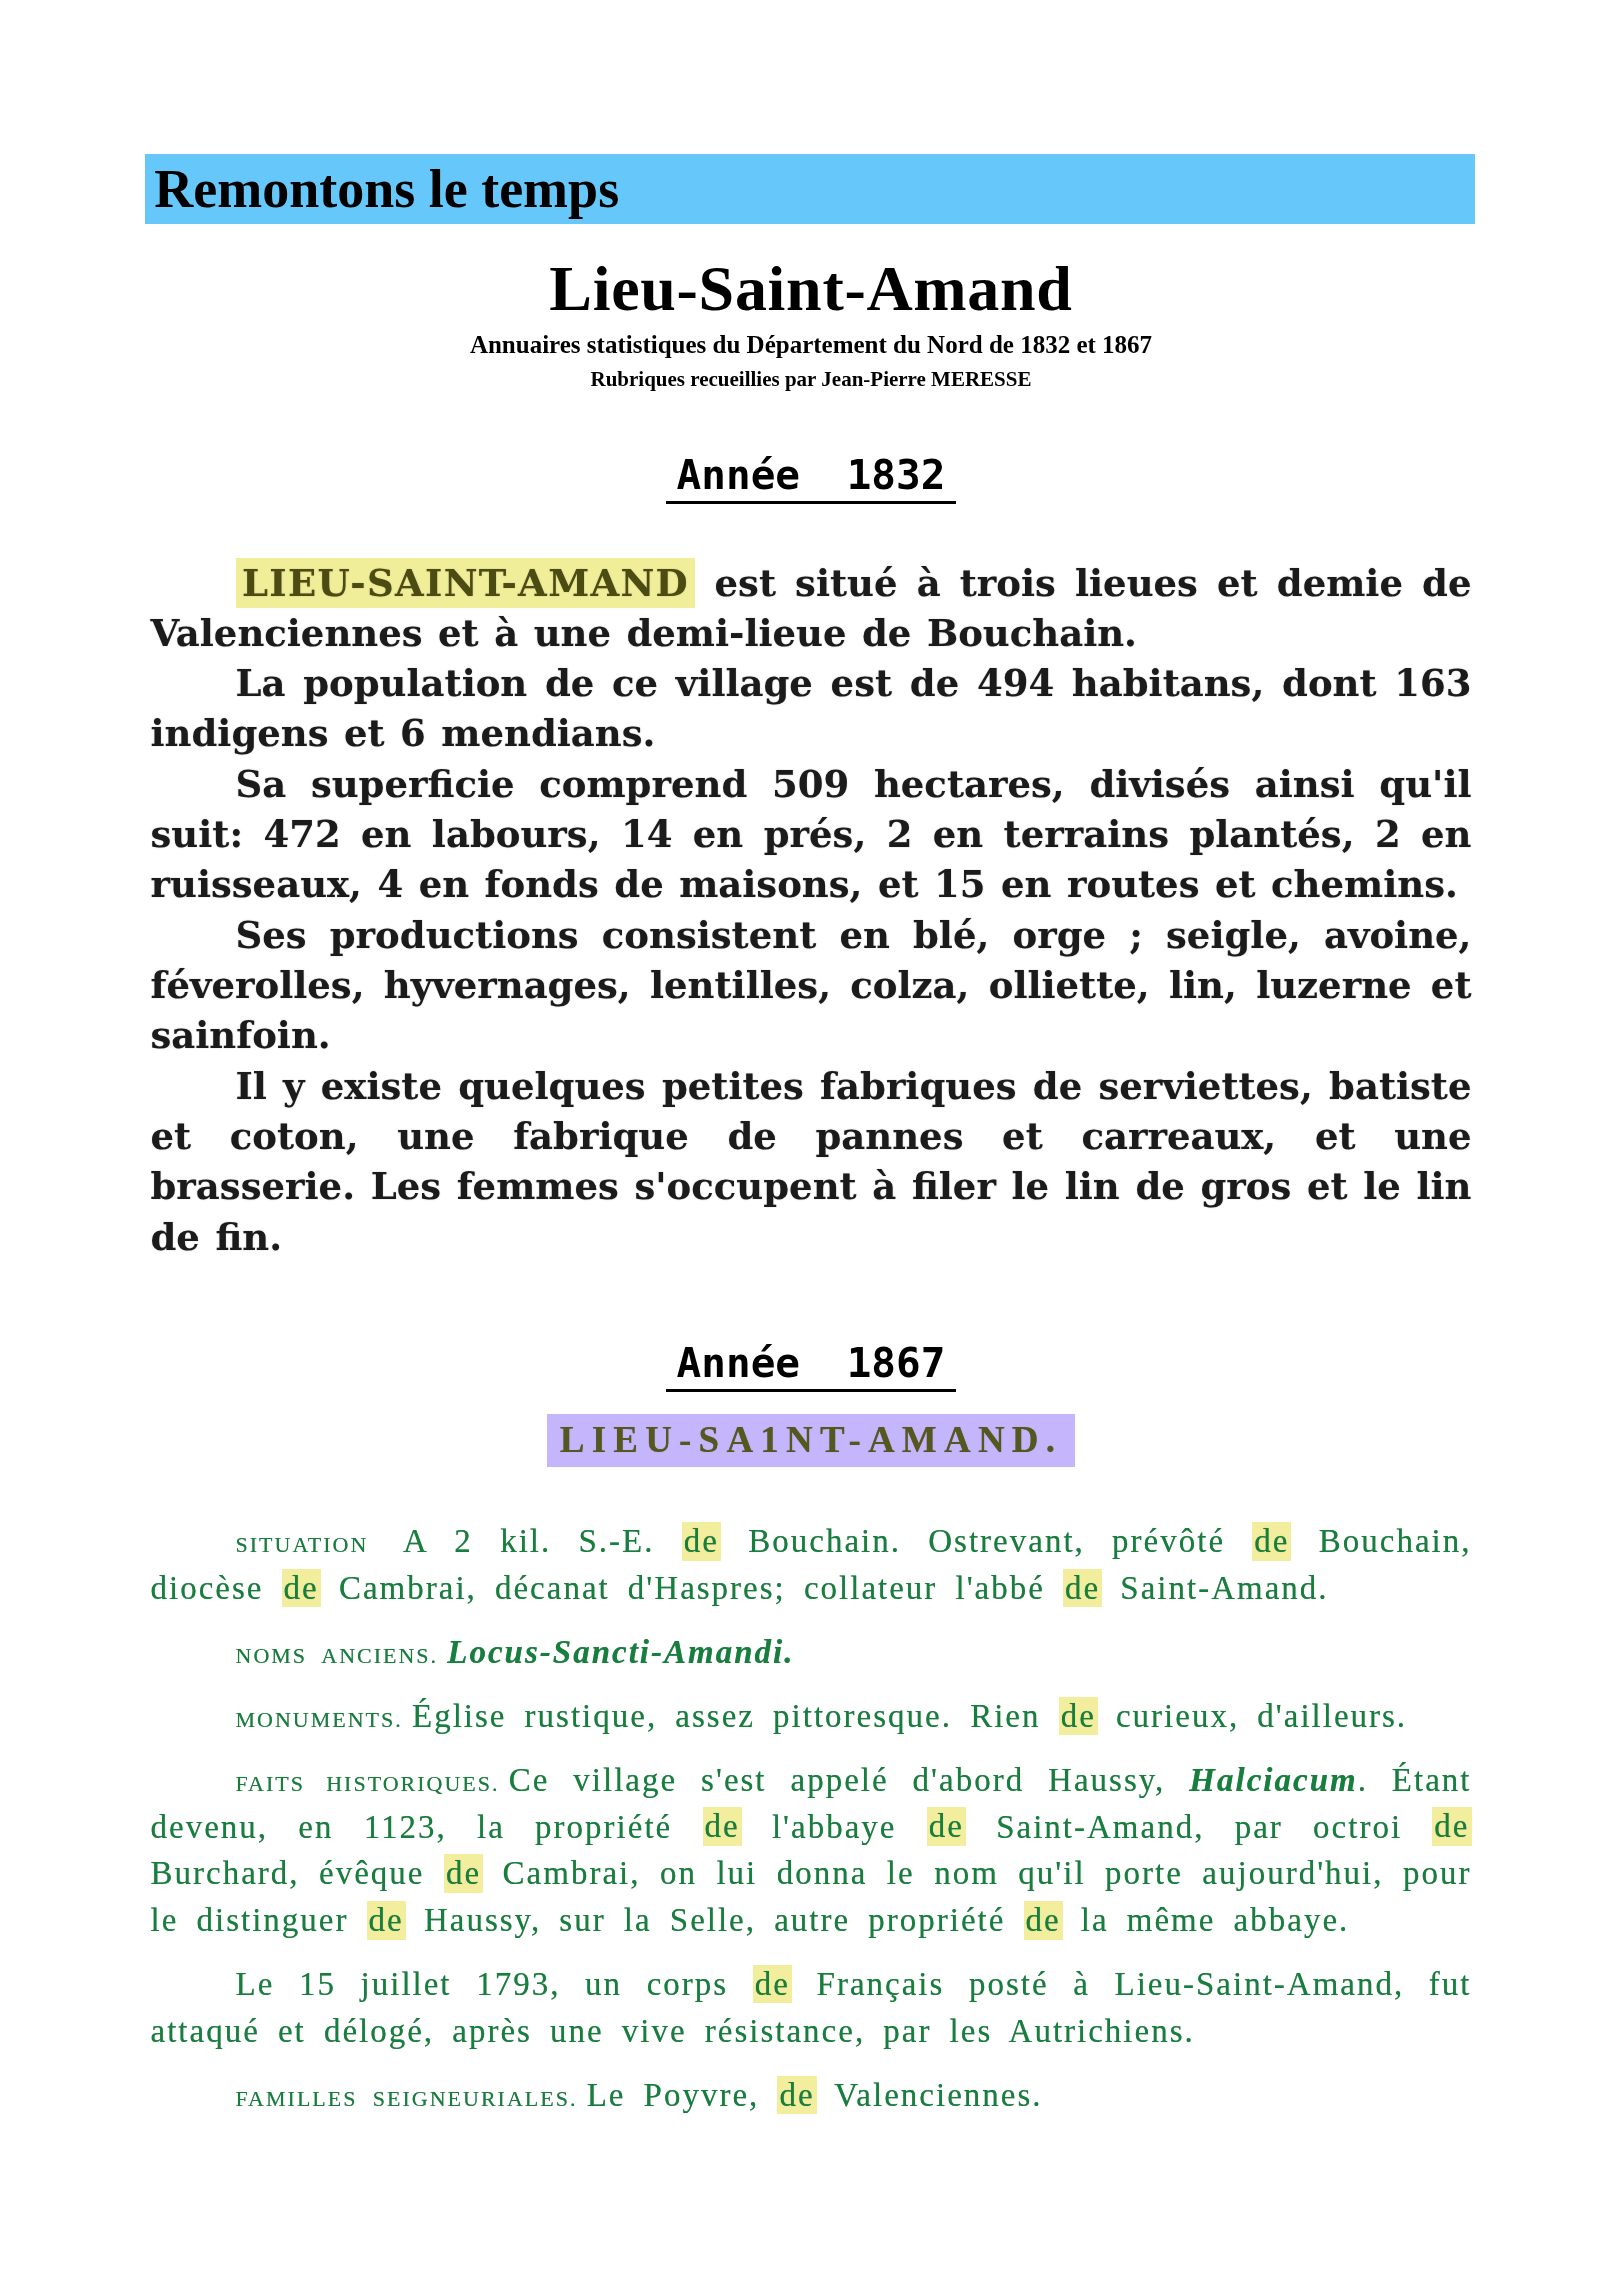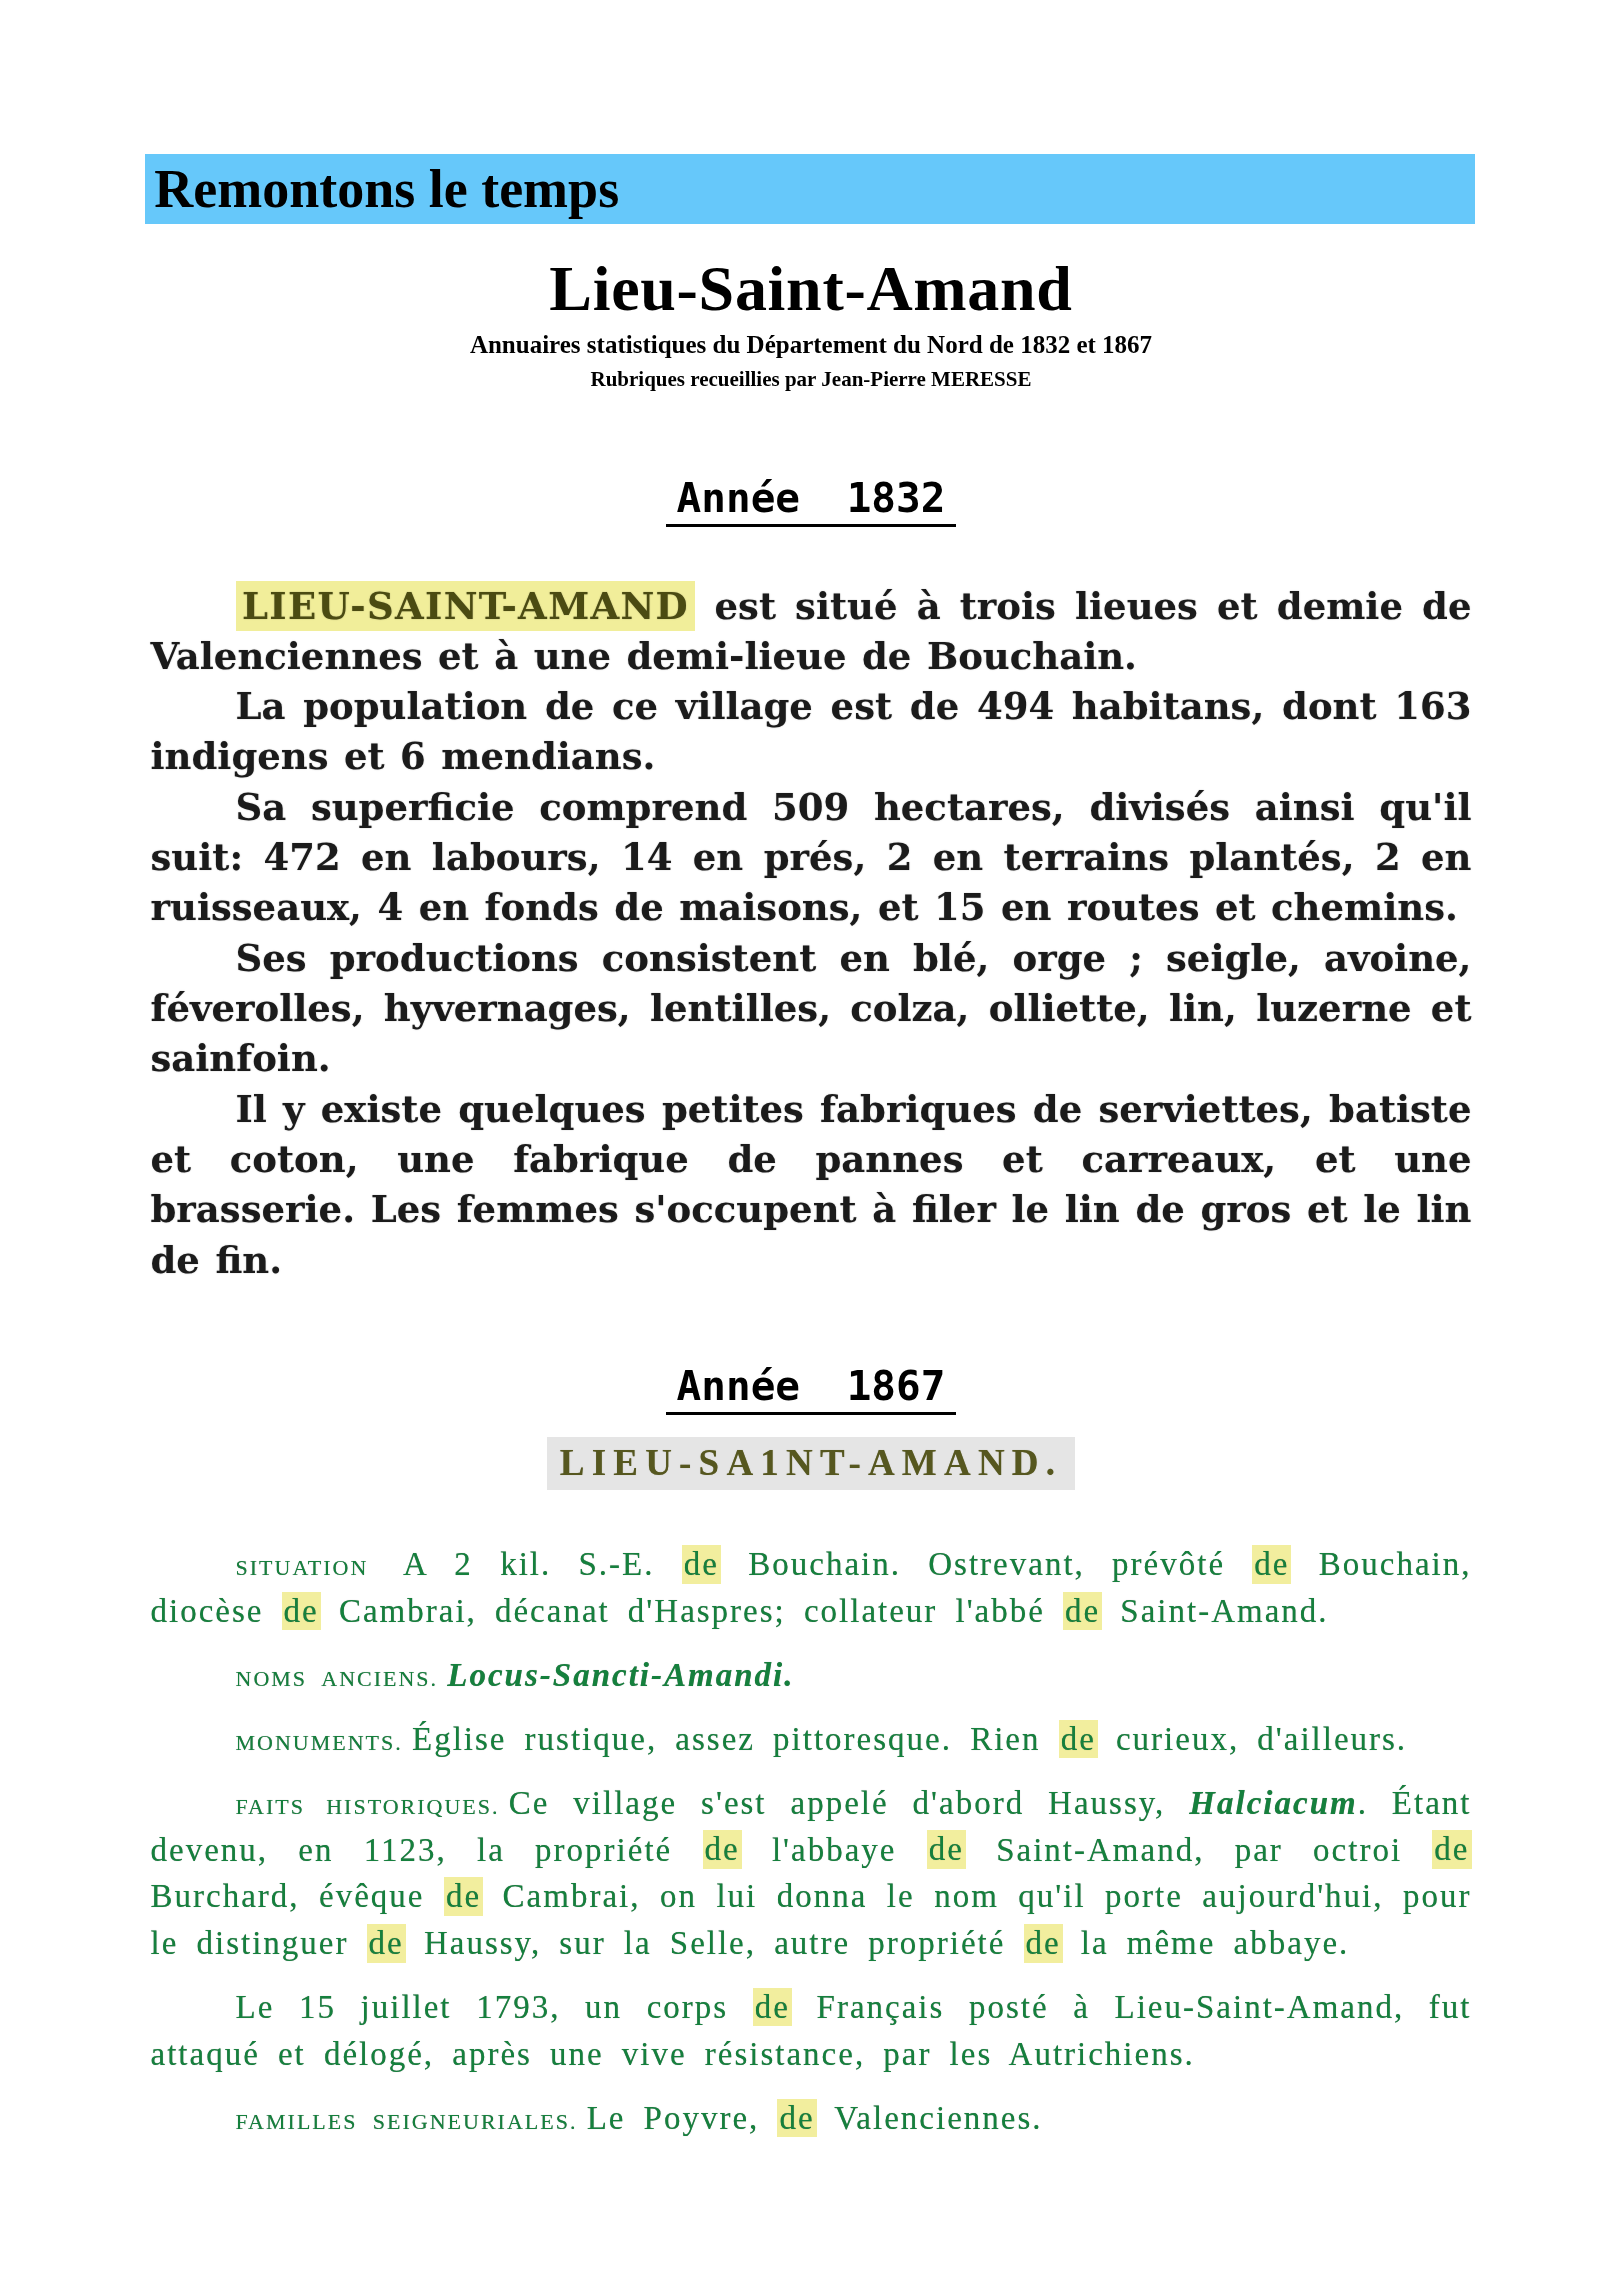--- a/index.html
+++ b/index.html
@@ -42,21 +42,21 @@
   }
   .byline {
     text-align:center;
     font-weight:700;
     font-size:21px;
     margin-top:7.9px;
   }
 
   
   .annee-wrap { text-align:center; }
-  .annee-wrap.first { margin-top:85px; }
+  .annee-wrap.first { margin-top:62px; }
   .annee-wrap.second { margin-top:80px; }
   .annee {
     display:inline-block;
     font-family:"DejaVu Sans Mono", monospace;
     font-weight:700;
     font-size:41px;
     line-height:1.05;
     word-spacing:22px;
     padding:0 10.5px 3.9px 10.5px;
     border-bottom:3.9px solid #000;
@@ -81,21 +81,21 @@
   .scan-1832 p { margin:0; text-indent:85px; }
 
   .scan-title-wrap { text-align:center; margin-top:22px; }
   .scan-title-1867 {
     display:inline-block;
     font-family:"Liberation Serif", serif;
     font-weight:700;
     font-size:37px;
     letter-spacing:7.2px;
     color:#56571f;
-    background:#e5e5e5;
+    background:#c4b5fd;
     padding:3.9px 13px 6.5px 13px;
     text-shadow:0 0 0.7px rgba(70,70,20,0.5);
   }
 
   .scan-1867 {
     margin-top:51px;
     font-family:Liberation Serif, serif;
     font-weight:400;
     font-size:33px;
     line-height:1.42;

